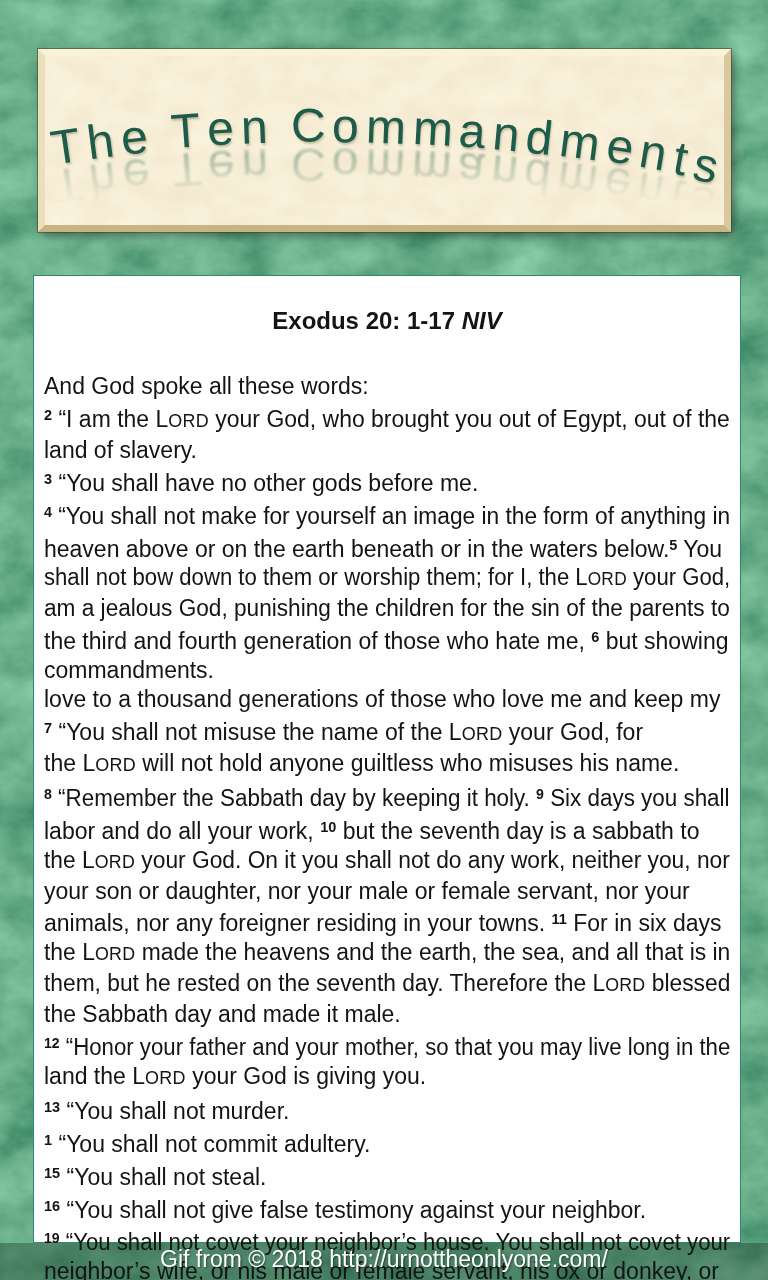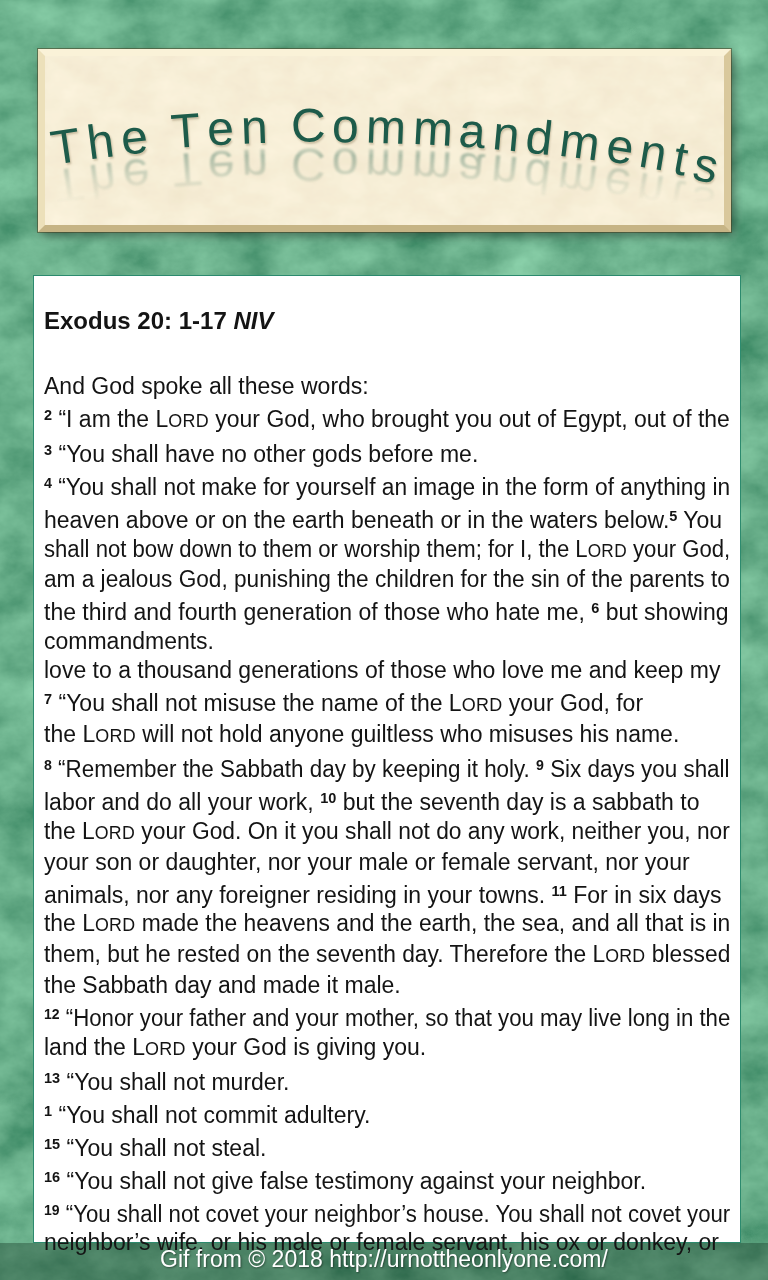--- a/index.html
+++ b/index.html
@@ -51,21 +51,21 @@
   
   .panel{
     position:absolute;left:33px;top:275px;width:708px;height:968px;
     box-sizing:border-box;
     background:#ffffff;
     border:1px solid var(--panel-border);
     padding:30px 10px 0 10px;
     z-index:2;
   }
   .heading{
-    text-align:left;font-weight:bold;font-size:24px;line-height:30px;
+    text-align:center;font-weight:bold;font-size:24px;line-height:30px;
     color:var(--body-text);margin:0 0 36px 0;
   }
   .heading .version{font-style:italic;}
   .bodyline{
     white-space:nowrap;
     font-size:23px;line-height:28.9px;
     color:var(--body-text);
     transform-origin:0 60%;
   }
   .vnum{font-weight:bold;font-size:14.5px;vertical-align:7px;letter-spacing:0;}
@@ -152,20 +152,21 @@
 
 <div class="panel">
   <div class="heading">
     <span>Exodus 20: 1-17</span>
     <span> </span>
     <span class="version">NIV</span>
   </div>
   <div id="scripture-text">
       <div class="bodyline">And God spoke all these words:</div>
       <div class="bodyline" style="transform: scaleX(0.9985);"><span class="vnum">2</span> “I am the <span class="lord">L<span class="sc">ORD</span></span> your God, who brought you out of Egypt, out of the</div>
+      <div class="bodyline">land of slavery.</div>
       <div class="bodyline"><span class="vnum">3</span> “You shall have no other gods before me.</div>
       <div class="bodyline" style="transform: scaleX(0.9871);"><span class="vnum">4</span> “You shall not make for yourself an image in the form of anything in</div>
       <div class="bodyline">heaven above or on the earth beneath or in the waters below.<span class="vnum">5</span> You</div>
       <div class="bodyline" style="transform: scaleX(0.9621);">shall not bow down to them or worship them; for I, the <span class="lord">L<span class="sc">ORD</span></span> your God,</div>
       <div class="bodyline" style="transform: scaleX(0.9842);">am a jealous God, punishing the children for the sin of the parents to</div>
       <div class="bodyline">the third and fourth generation of those who hate me, <span class="vnum">6</span> but showing</div>
       <div class="bodyline">commandments.</div>
       <div class="bodyline">love to a thousand generations of those who love me and keep my</div>
       <div class="bodyline"><span class="vnum">7</span> “You shall not misuse the name of the <span class="lord">L<span class="sc">ORD</span></span> your God, for</div>
       <div class="bodyline">the <span class="lord">L<span class="sc">ORD</span></span> will not hold anyone guiltless who misuses his name.</div>

